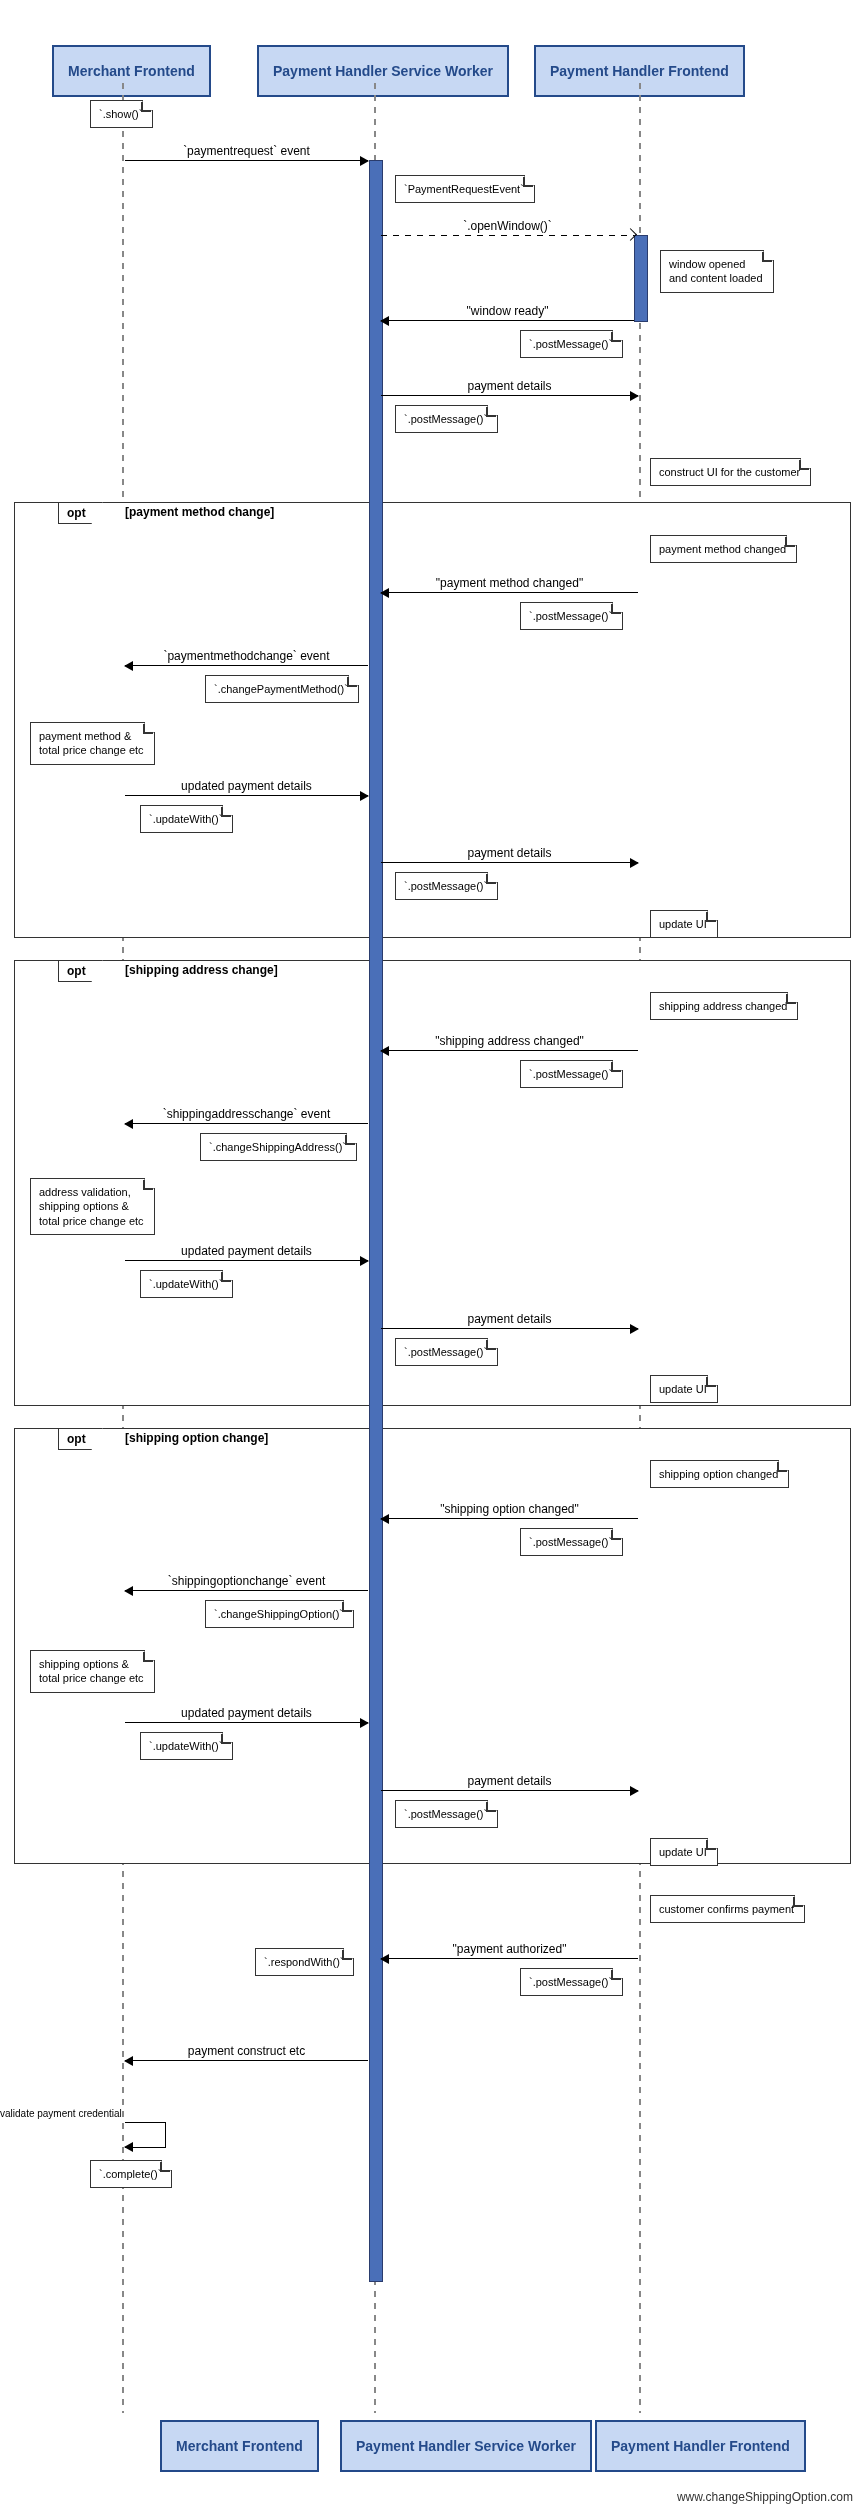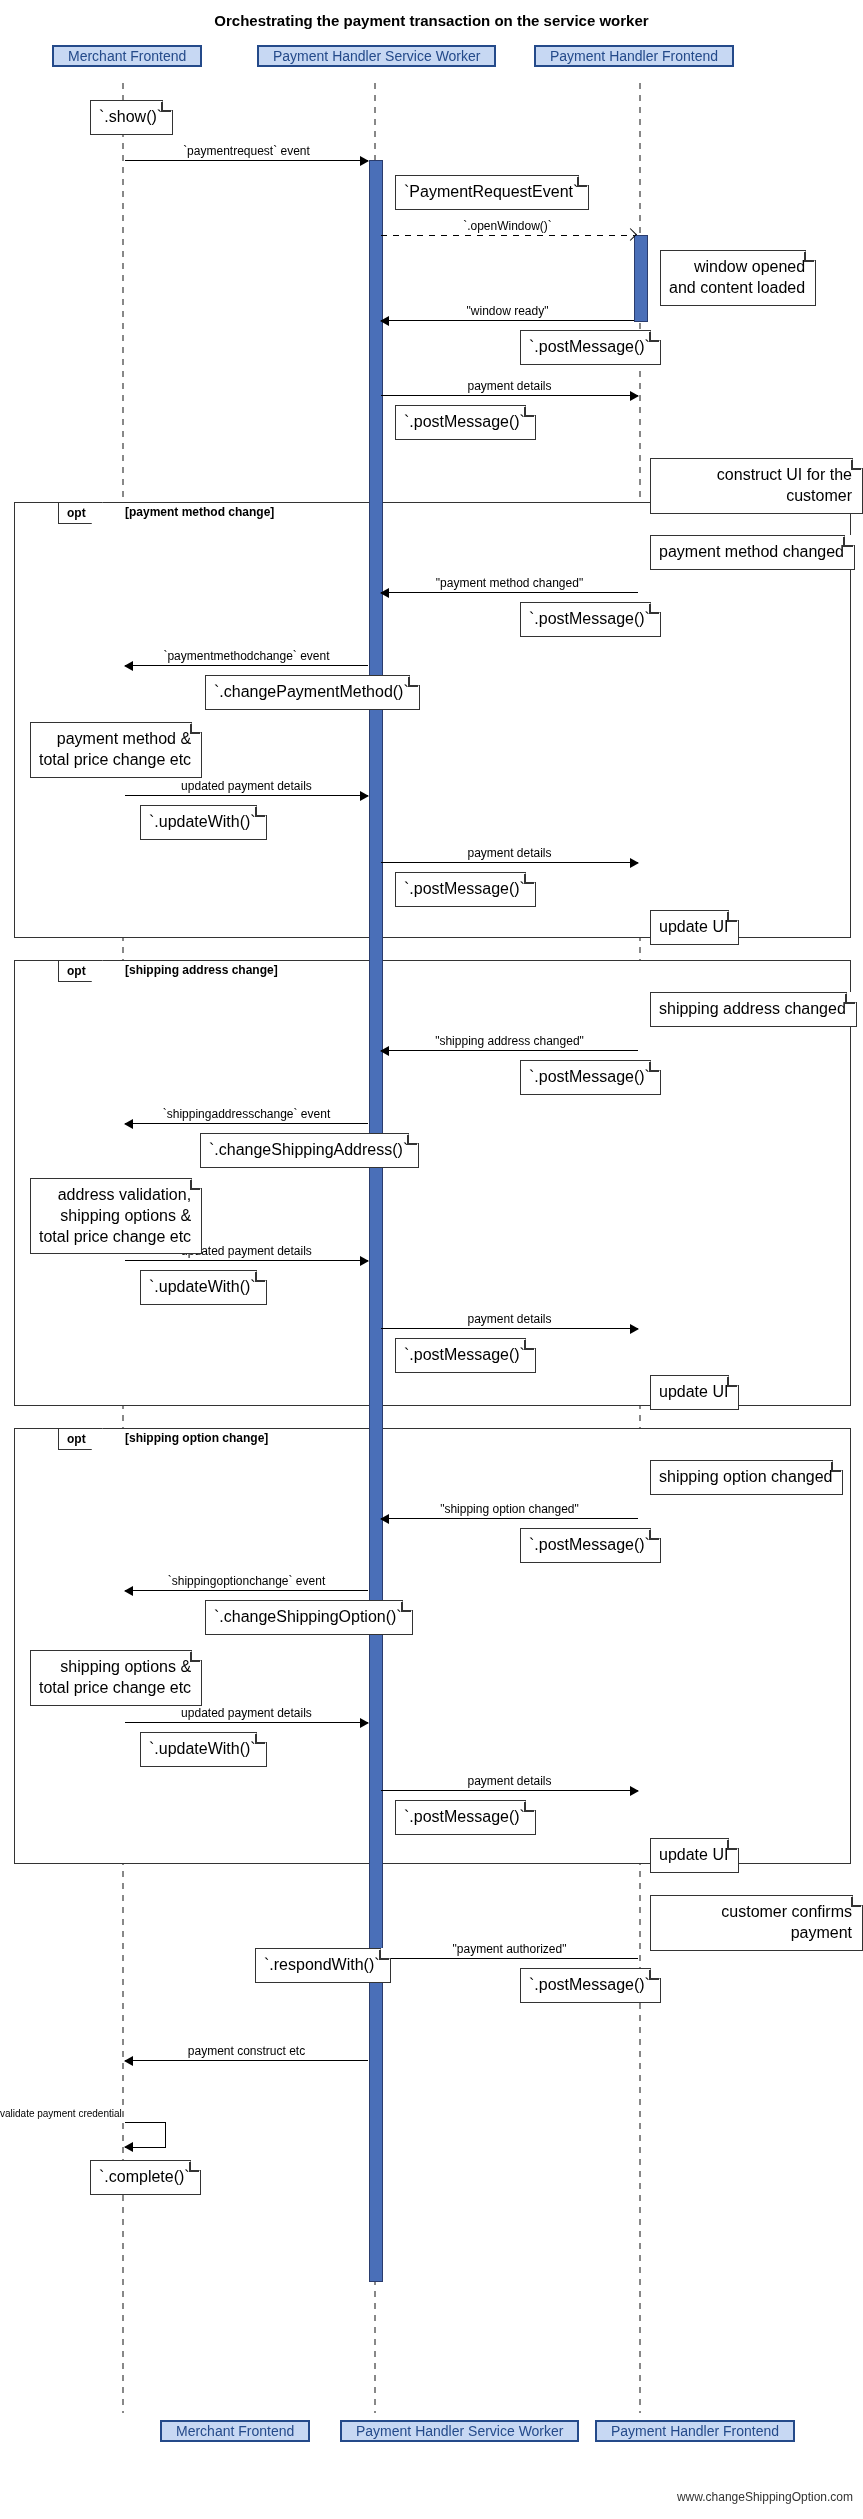--- a/index.html
+++ b/index.html
@@ -19,22 +19,22 @@
     top: 12px;
     width: 863px;
     text-align: center;
     font-weight: bold;
     font-size: 15px;
   }
   .participant {
     position: absolute;
     border: 2px solid #244a8a;
     background: #c7d8f3;
-    padding: 1px 14px;
-    font-weight: normal;
+    padding: 16px 14px;
+    font-weight: bold;
     color: #244a8a;
     font-size: 14px;
     text-align: center;
     white-space: nowrap;
   }
   .lifeline {
     position: absolute;
     width: 2px;
     background: repeating-linear-gradient(#888, #888 6px, transparent 6px, transparent 12px);
     z-index: 0;
@@ -44,24 +44,23 @@
     width: 12px;
     background: #4a6fb8;
     border: 1px solid #2a3c6d;
     z-index: 1;
   }
   .note {
     position: absolute;
     background: #fff;
     border: 1px solid #333;
     padding: 6px 10px 6px 8px;
-    font-size: 16px;
+    font-size: 11px;
     line-height: 1.3;
     z-index: 5;
-    text-align: right;
   }
   .note::after {
     content: "";
     position: absolute;
     top: 0; right: 0;
     border-style: solid;
     border-width: 0 10px 10px 0;
     border-color: transparent #fff transparent transparent;
     box-shadow: -1px 1px 0 #333;
   }
@@ -163,21 +162,20 @@
     right:10px;
     font-size:12px;
     color:#333;
   }
 </style>
 </head>
 <body>
 
 <div class="canvas">
 
-  <div class="title">Orchestrating the payment transaction on the service worker</div>
 
   <div class="participant" style="left:52px; top:45px">Merchant Frontend</div>
   <div class="participant" style="left:257px; top:45px">Payment Handler Service Worker</div>
   <div class="participant" style="left:534px; top:45px">Payment Handler Frontend</div>
 
   <div class="lifeline" style="left:122px; top:83px; height:2330px"></div>
   <div class="lifeline" style="left:374px; top:83px; height:2330px"></div>
   <div class="lifeline" style="left:639px; top:83px; height:2330px"></div>
 
   <div class="note" style="left:90px; top:100px">`.show()`</div>

